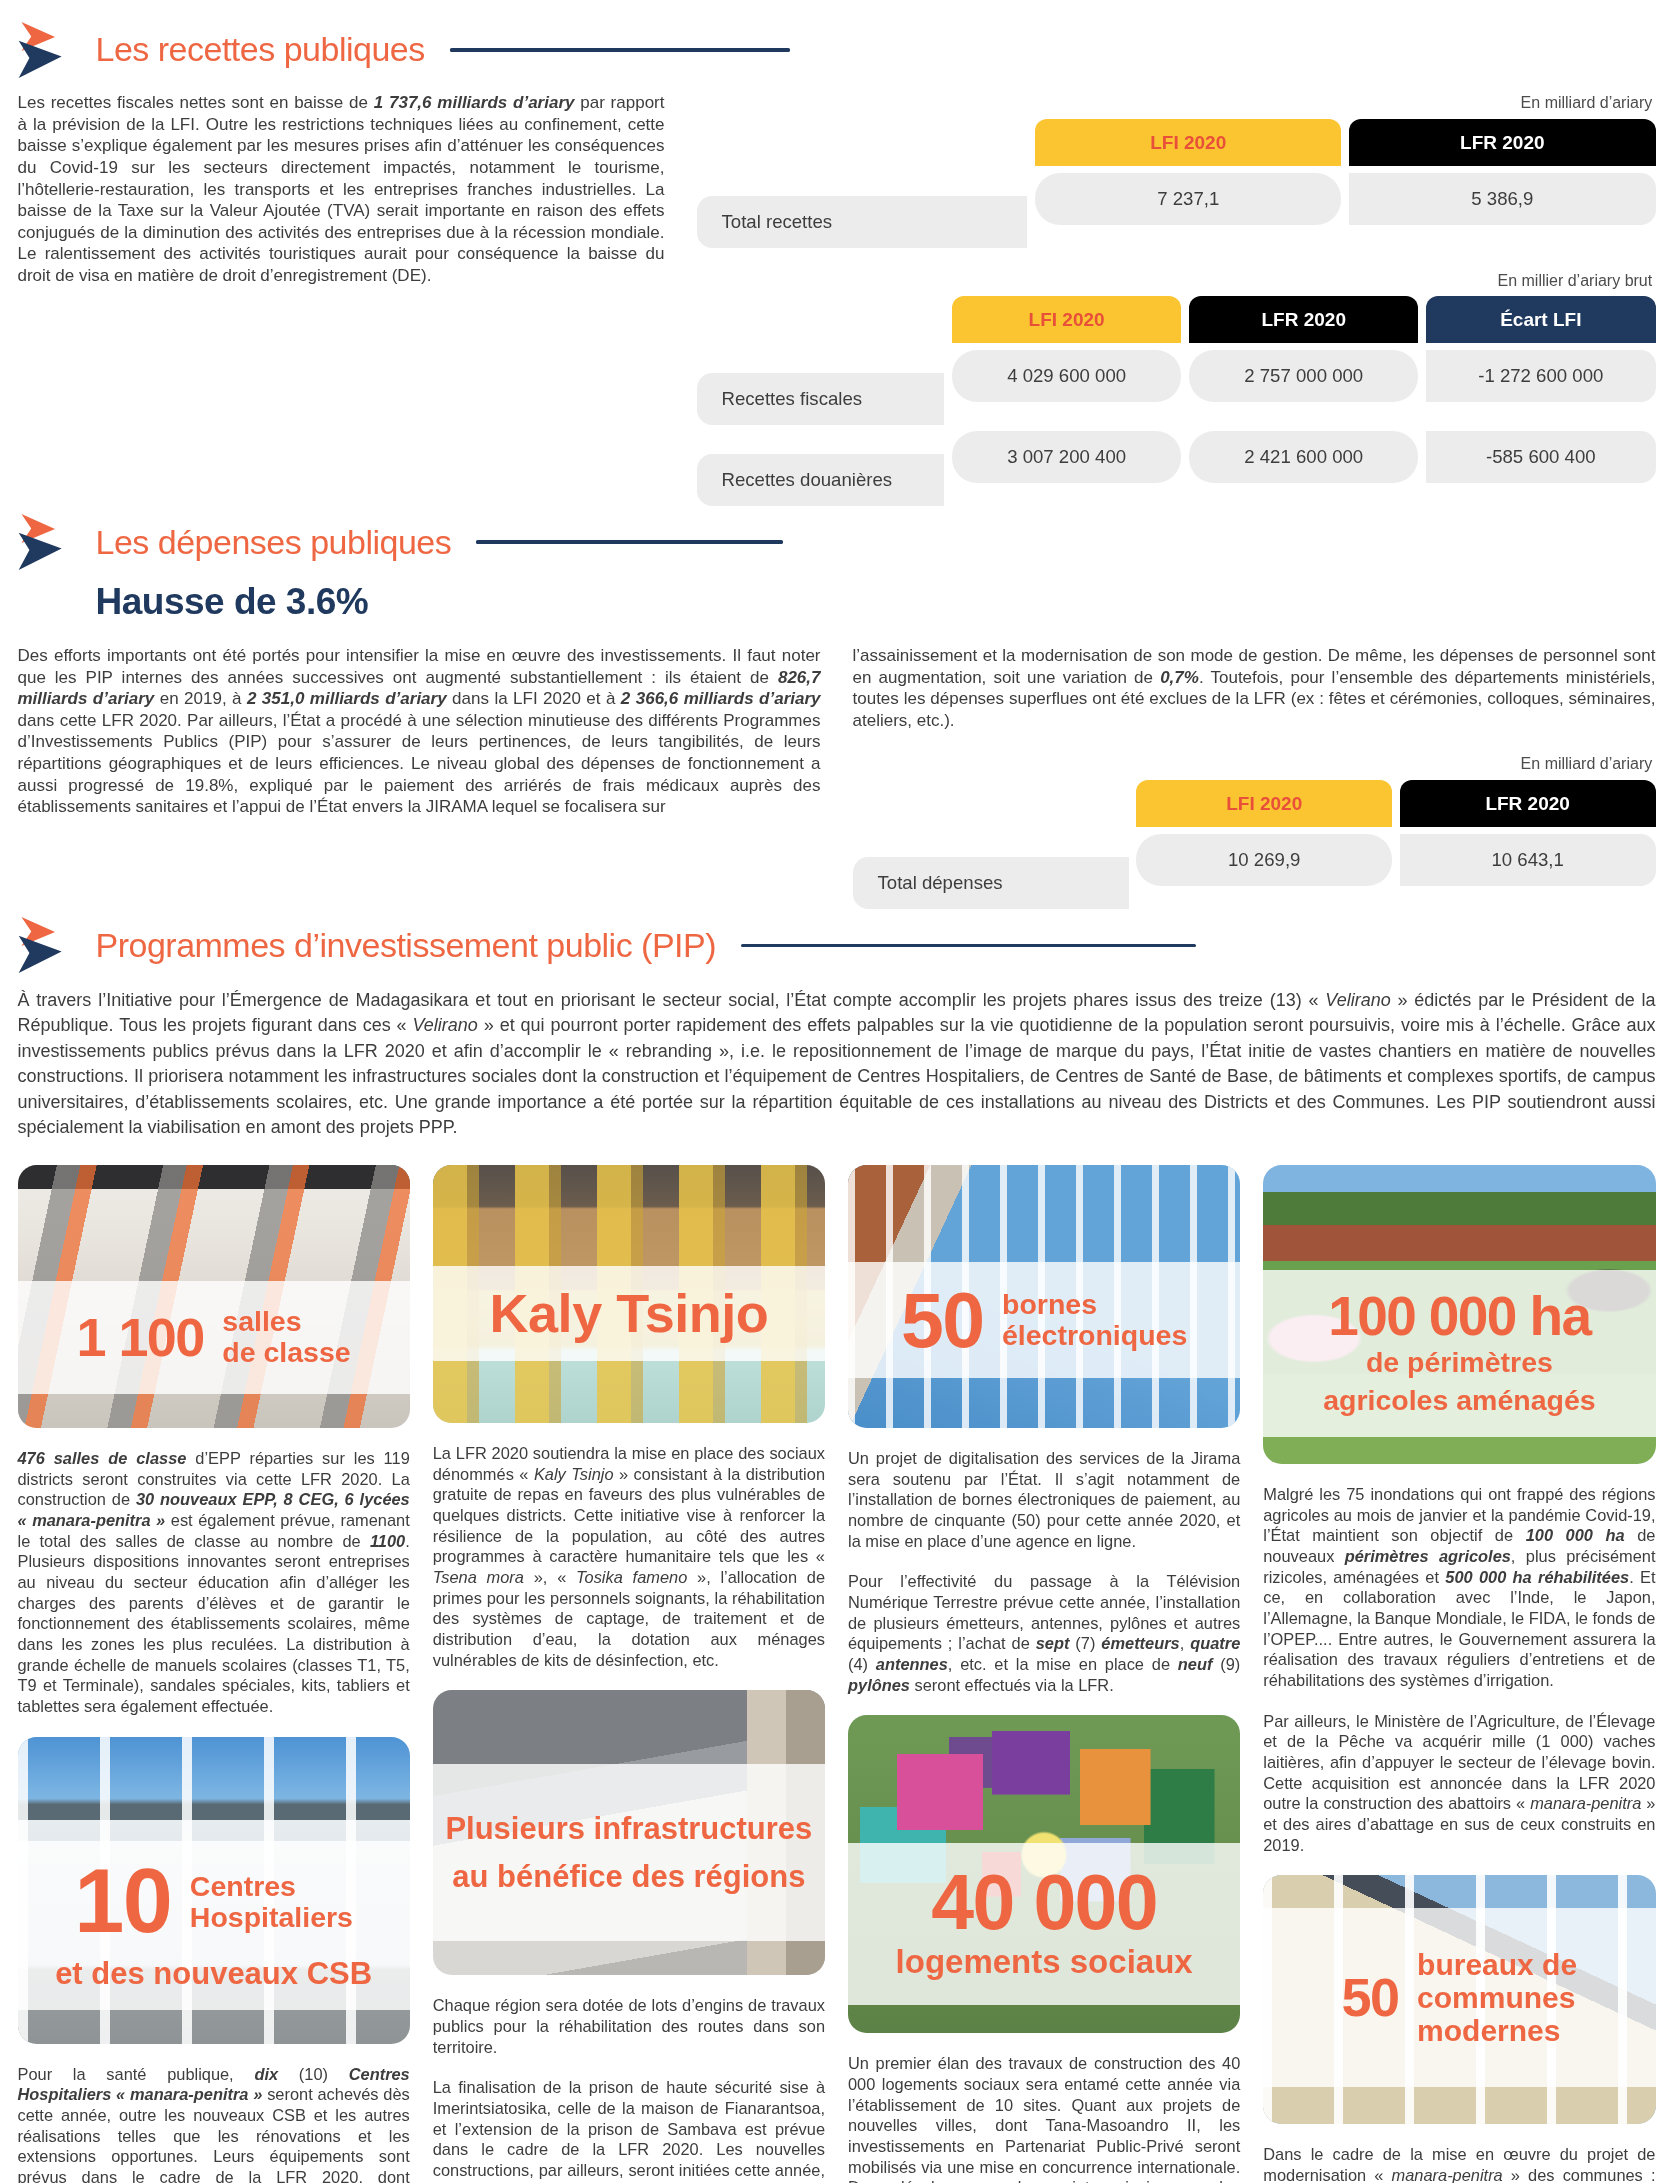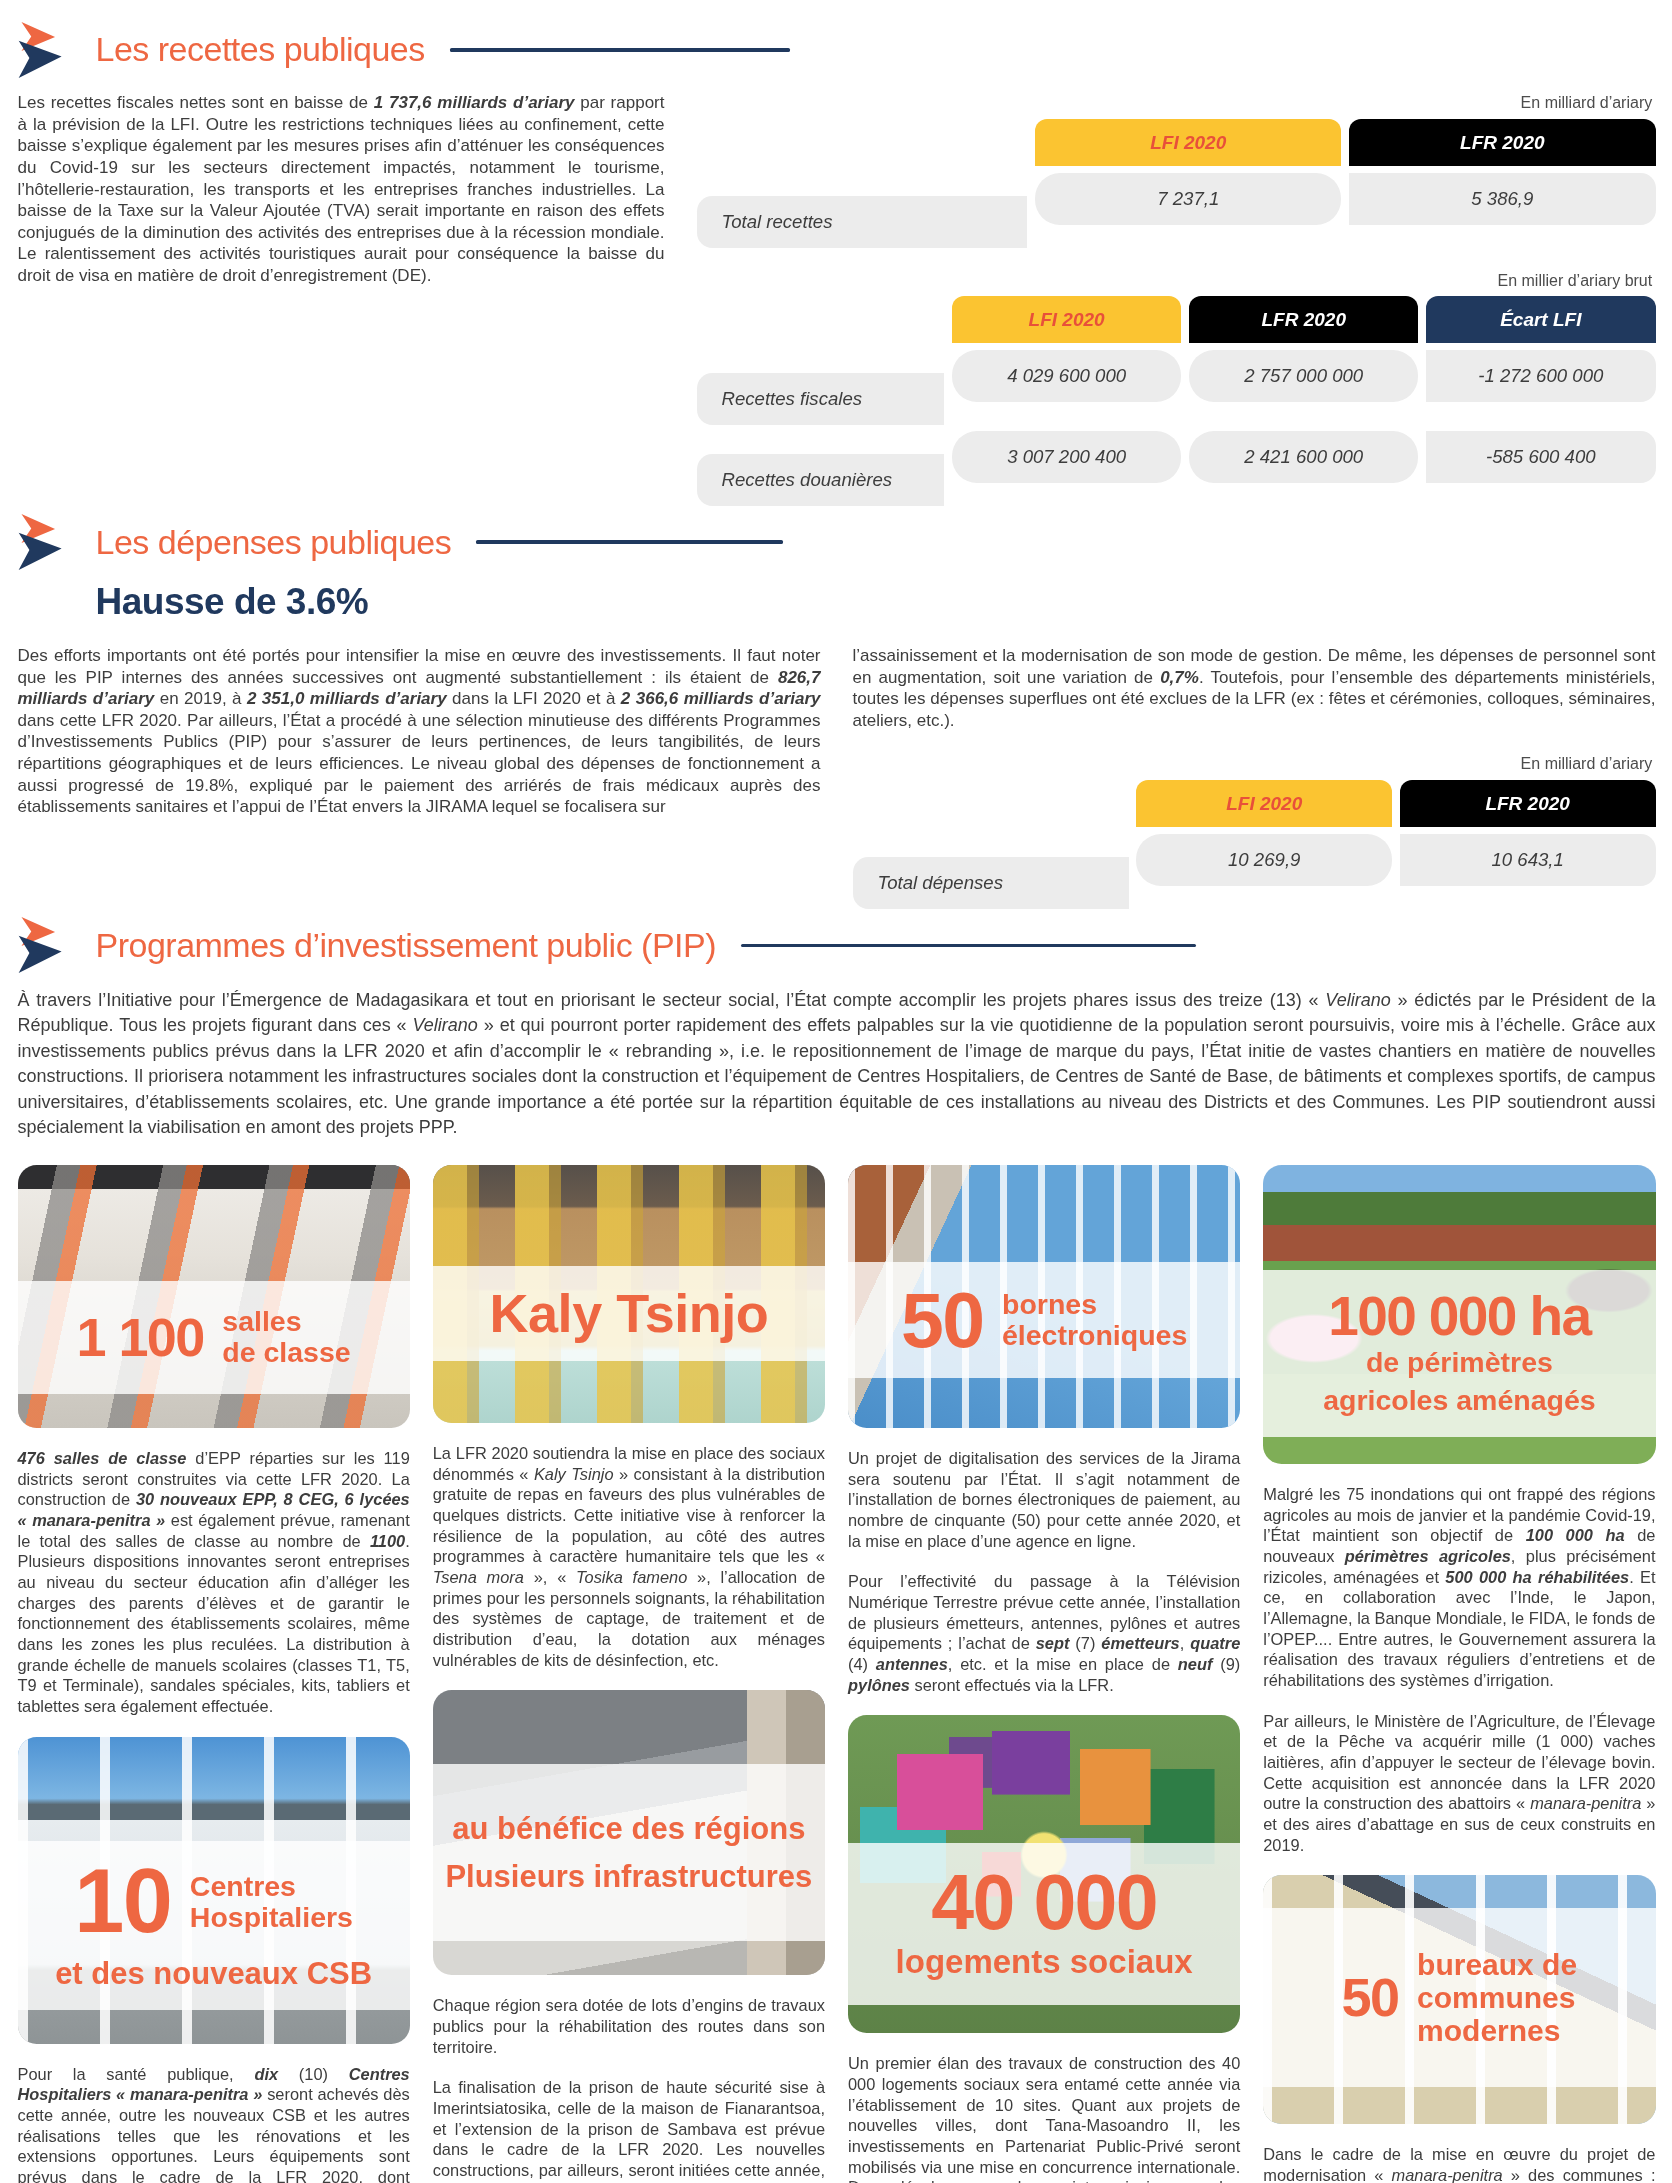--- a/index.html
+++ b/index.html
@@ -18,21 +18,21 @@
   .rt-bi{font-weight:700;font-style:italic;}
   .rt-i{font-style:italic;}
 
   
   .sec1{display:flex;gap:32px;margin-bottom:7.7px;}
   .sec1-left{width:647px;flex:0 0 auto;}
   .sec1-right{flex:1;}
 
   
   .tcaption{text-align:right;font-size:16px;color:#4c4c4c;margin:2.2px 3.3px 6.6px 0;}
-  .tbl{display:grid;column-gap:7.7px;row-gap:6.6px;font-style:italic;}
+  .tbl{display:grid;column-gap:7.7px;row-gap:6.6px;}
   .tbl3{grid-template-columns:1.08fr 1fr 1fr;}
   .tbl4{grid-template-columns:1.08fr 1fr 1fr 1fr;}
   .th{height:47px;display:flex;align-items:center;justify-content:center;
       font-size:19px;font-weight:700;border-radius:12px 12px 0 0;}
   .th.empty{background:transparent;}
   .th.yellowbg{background:#FBC431;color:#E8503A;}
   .th.orangebg{background:#000000;color:#ffffff;}
   .th.navybg{background:#20395E;color:#ffffff;}
   .td{background:#ECECEC;height:52px;display:flex;align-items:center;justify-content:center;font-size:18.6px;color:#3d3d3d;border-radius:25px;}
   .td.label{justify-content:flex-start;padding-left:25px;}
@@ -259,22 +259,22 @@
         <div class="band band-food">
           <div class="center-title">Kaly Tsinjo</div>
         </div>
       </div>
       <div class="colp"><span>La LFR 2020 soutiendra la mise en place des sociaux dénommés « </span><span class="rt-i">Kaly Tsinjo</span><span> » consistant à la distribution gratuite de repas en faveurs des plus vulnérables de quelques districts. Cette initiative vise à renforcer la résilience de la population, au côté des autres programmes à caractère humanitaire tels que les « </span><span class="rt-i">Tsena mora</span><span> », « </span><span class="rt-i">Tosika fameno</span><span> », l’allocation de primes pour les personnels soignants, la réhabilitation des systèmes de captage, de traitement et de distribution d’eau, la dotation aux ménages vulnérables de kits de désinfection, etc.</span></div>
 
       <div class="card h520">
         <div class="photo photo-road"></div>
         <div class="band band-road">
           <div class="center-lines">
+            <div>Plusieurs infrastructures</div>
             <div>au bénéfice des régions</div>
-            <div>Plusieurs infrastructures</div>
           </div>
         </div>
       </div>
       <div class="colp">Chaque région sera dotée de lots d’engins de travaux publics pour la réhabilitation des routes dans son territoire.</div>
       <div class="colp">La finalisation de la prison de haute sécurité sise à Imerintsiatosika, celle de la maison de Fianarantsoa, et l’extension de la prison de Sambava est prévue dans le cadre de la LFR 2020. Les nouvelles constructions, par ailleurs, seront initiées cette année, et concerneront les maisons de force sises à Toamasina et à Ihosy, ainsi que les maisons centrales sises à Antananarivo Avaradrano, à Fenoarivo Atsinanana, à Amboasary Atsimo, à Belo sur Tsiribihina, à Ambositra et à Sainte-Marie. Ces réalisations permettront de solutionner l’absence de nouvel édifice carcéral depuis l’indépendance.</div>
     </div>
 
     <div>
       <div class="card h480">
         <div class="photo photo-jirama"></div>

